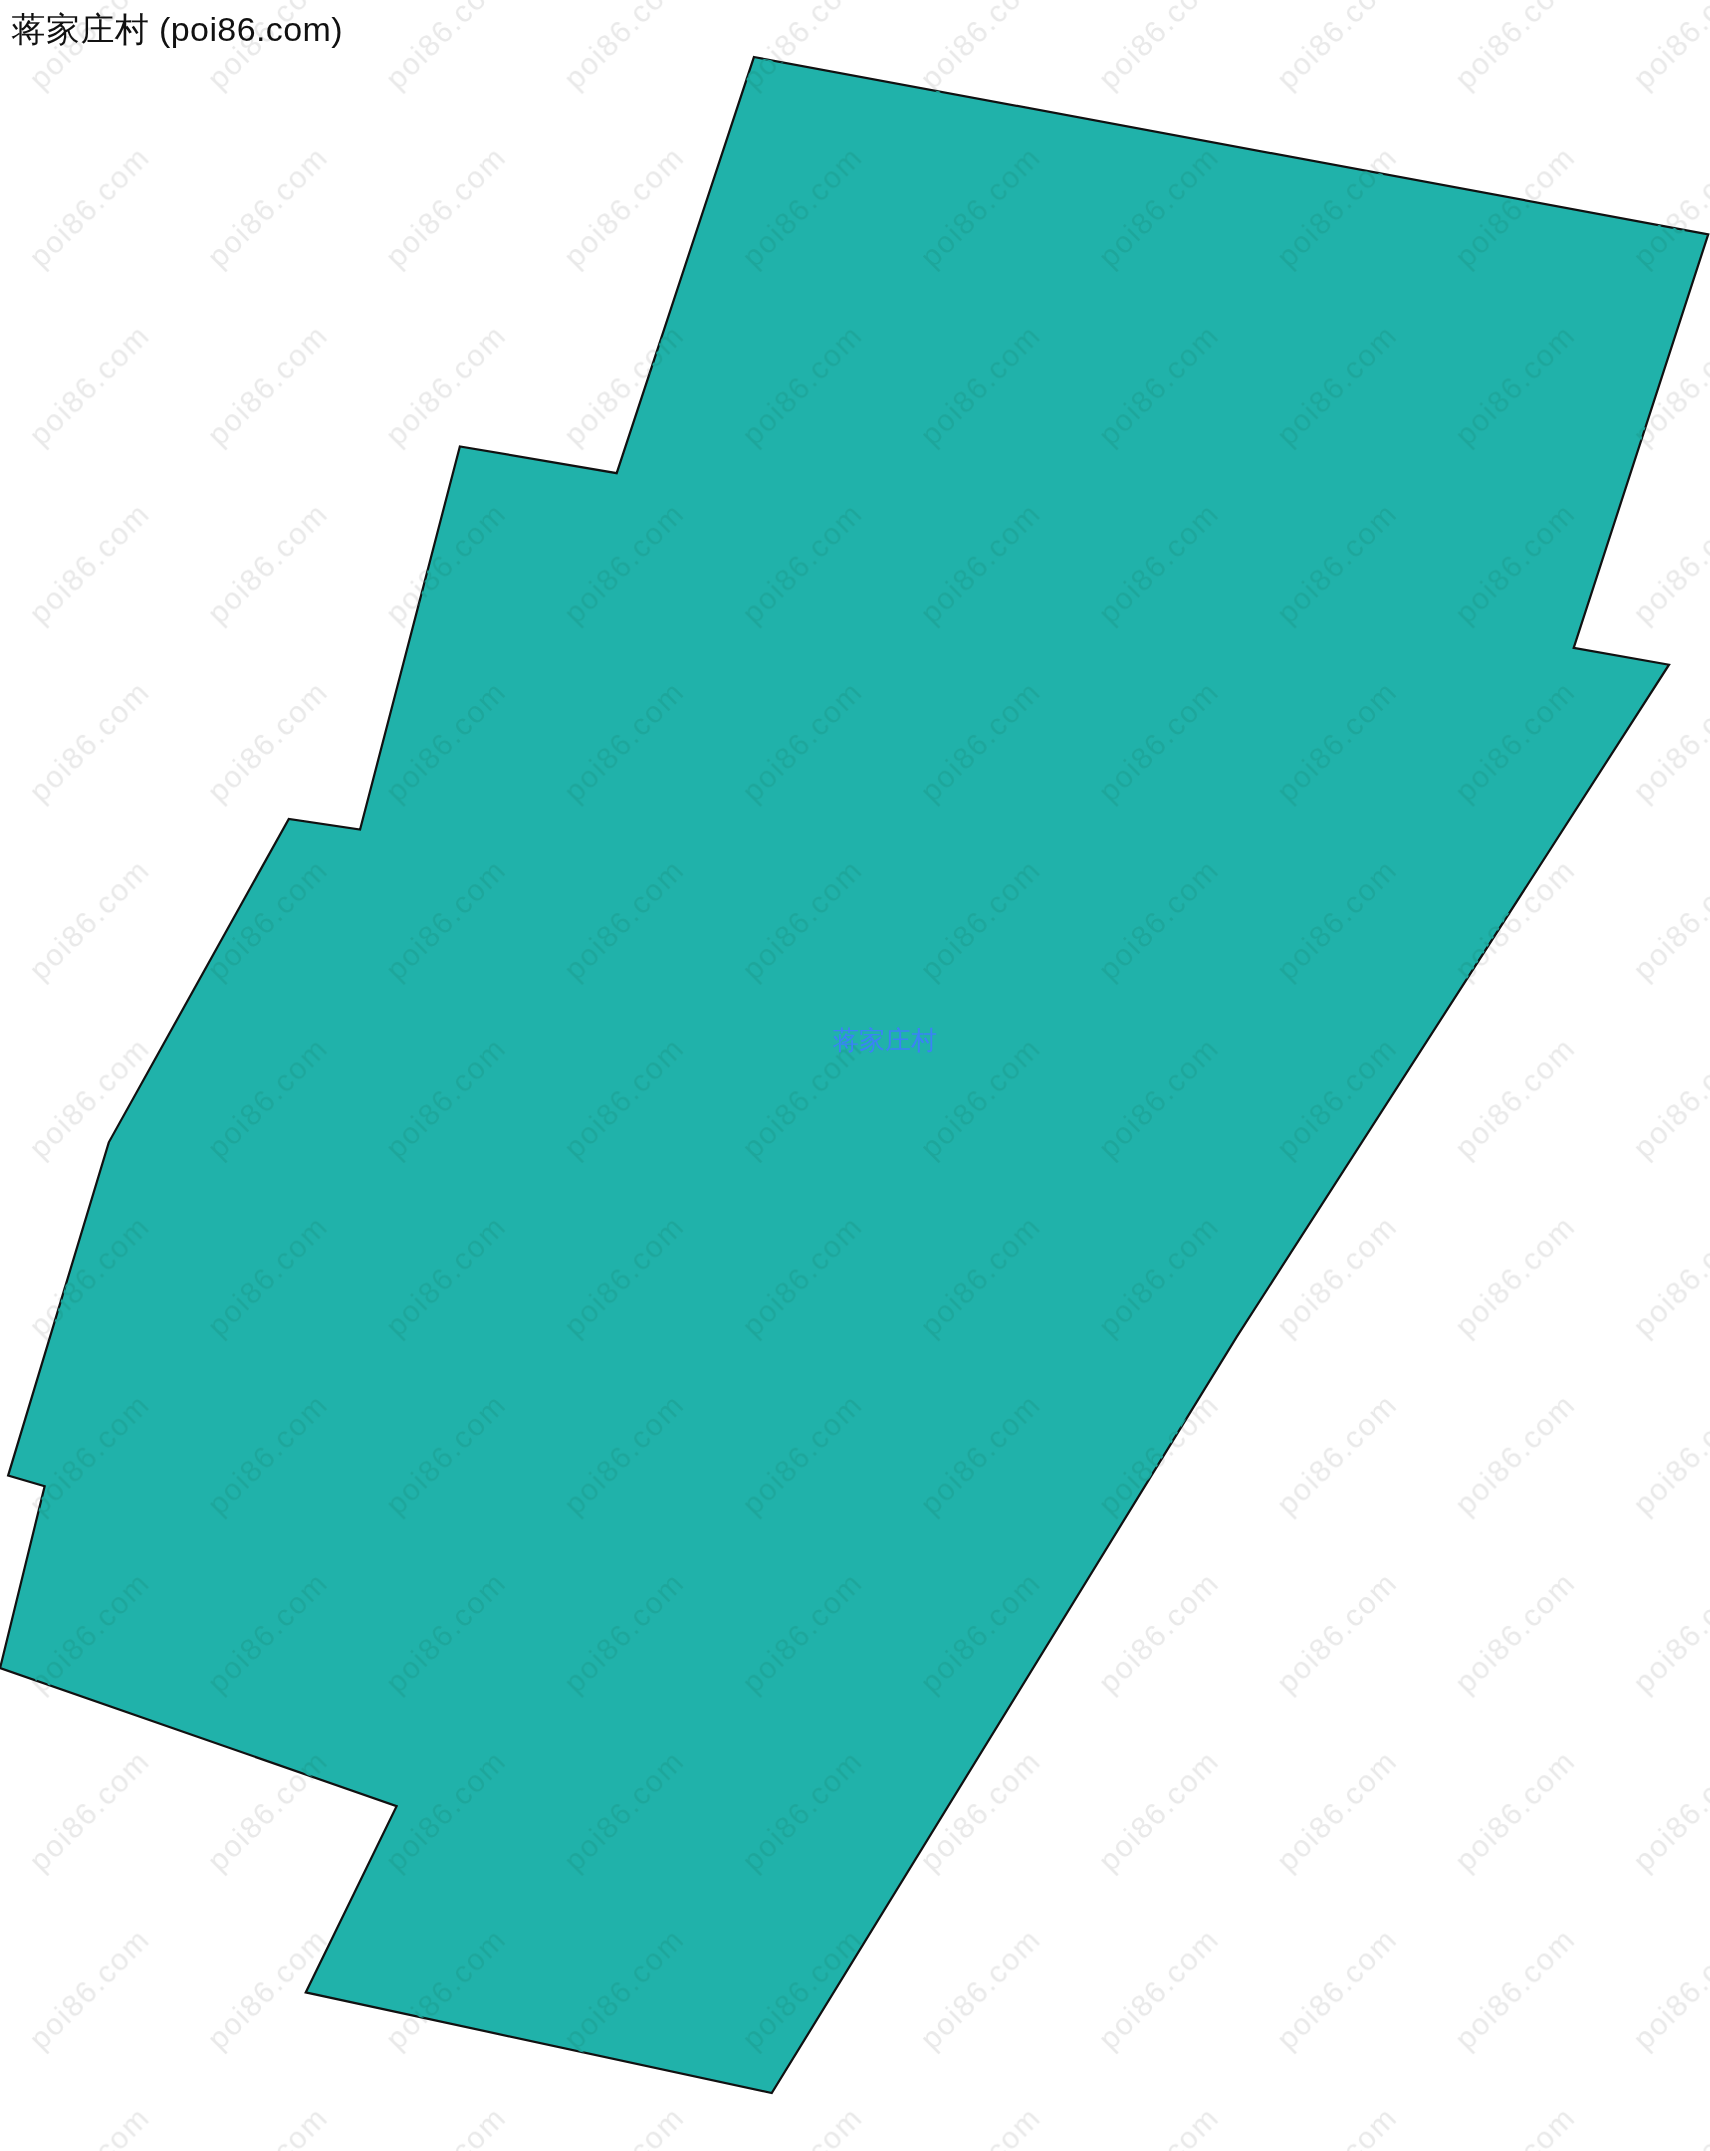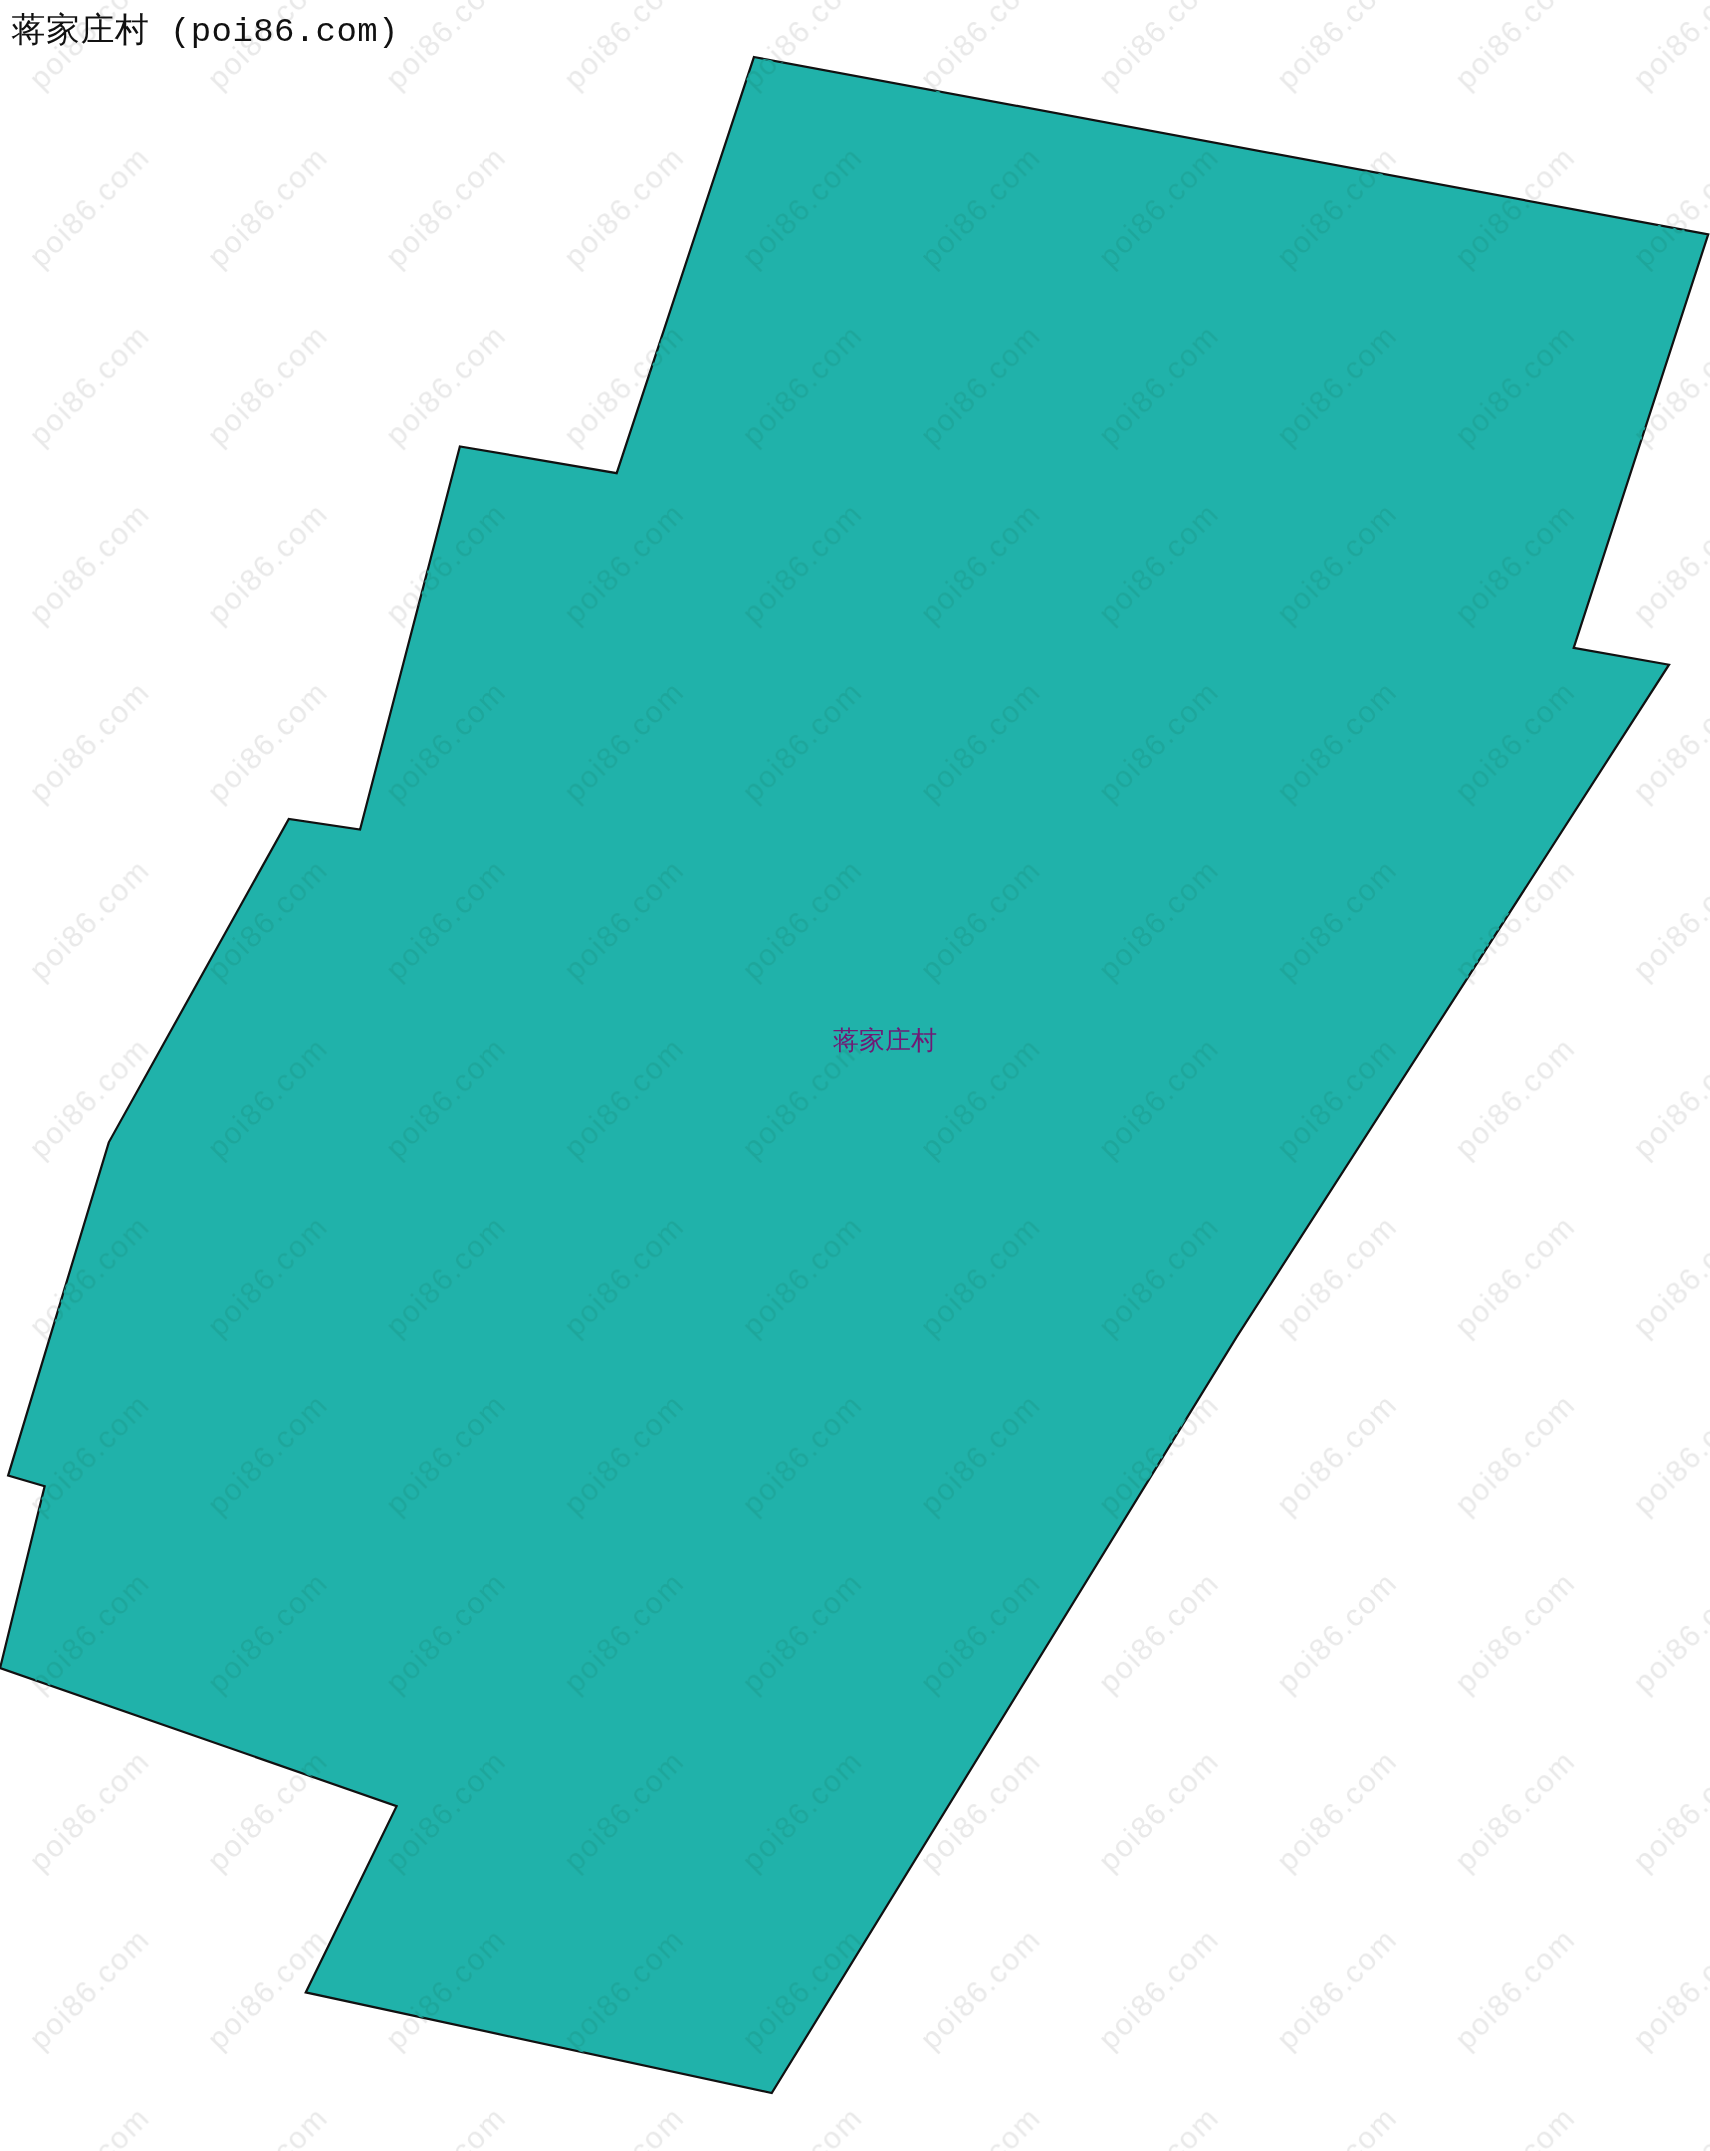--- a/index.html
+++ b/index.html
@@ -22,30 +22,29 @@
   }
   .page-title {
     position: absolute;
     left: 11.6px;
     top: 7.1px;
     font-size: 34px;
     font-weight: 500;
     color: #111111;
     letter-spacing: 0.4px;
     white-space: nowrap;
-    font-family: Liberation Mono, monospace;
   }
   .region-label {
     position: absolute;
     left: 885px;
     top: 1040px;
     transform: translate(-50%, -50%);
     font-size: 26px;
     font-weight: 400;
-    color: #701a75;
+    color: #3b82f6;
     white-space: nowrap;
   }
   .wm-text {
     font-size: 34px;
     font-weight: 400;
     letter-spacing: 2px;
   }
 </style>
 </head>
 <body>

